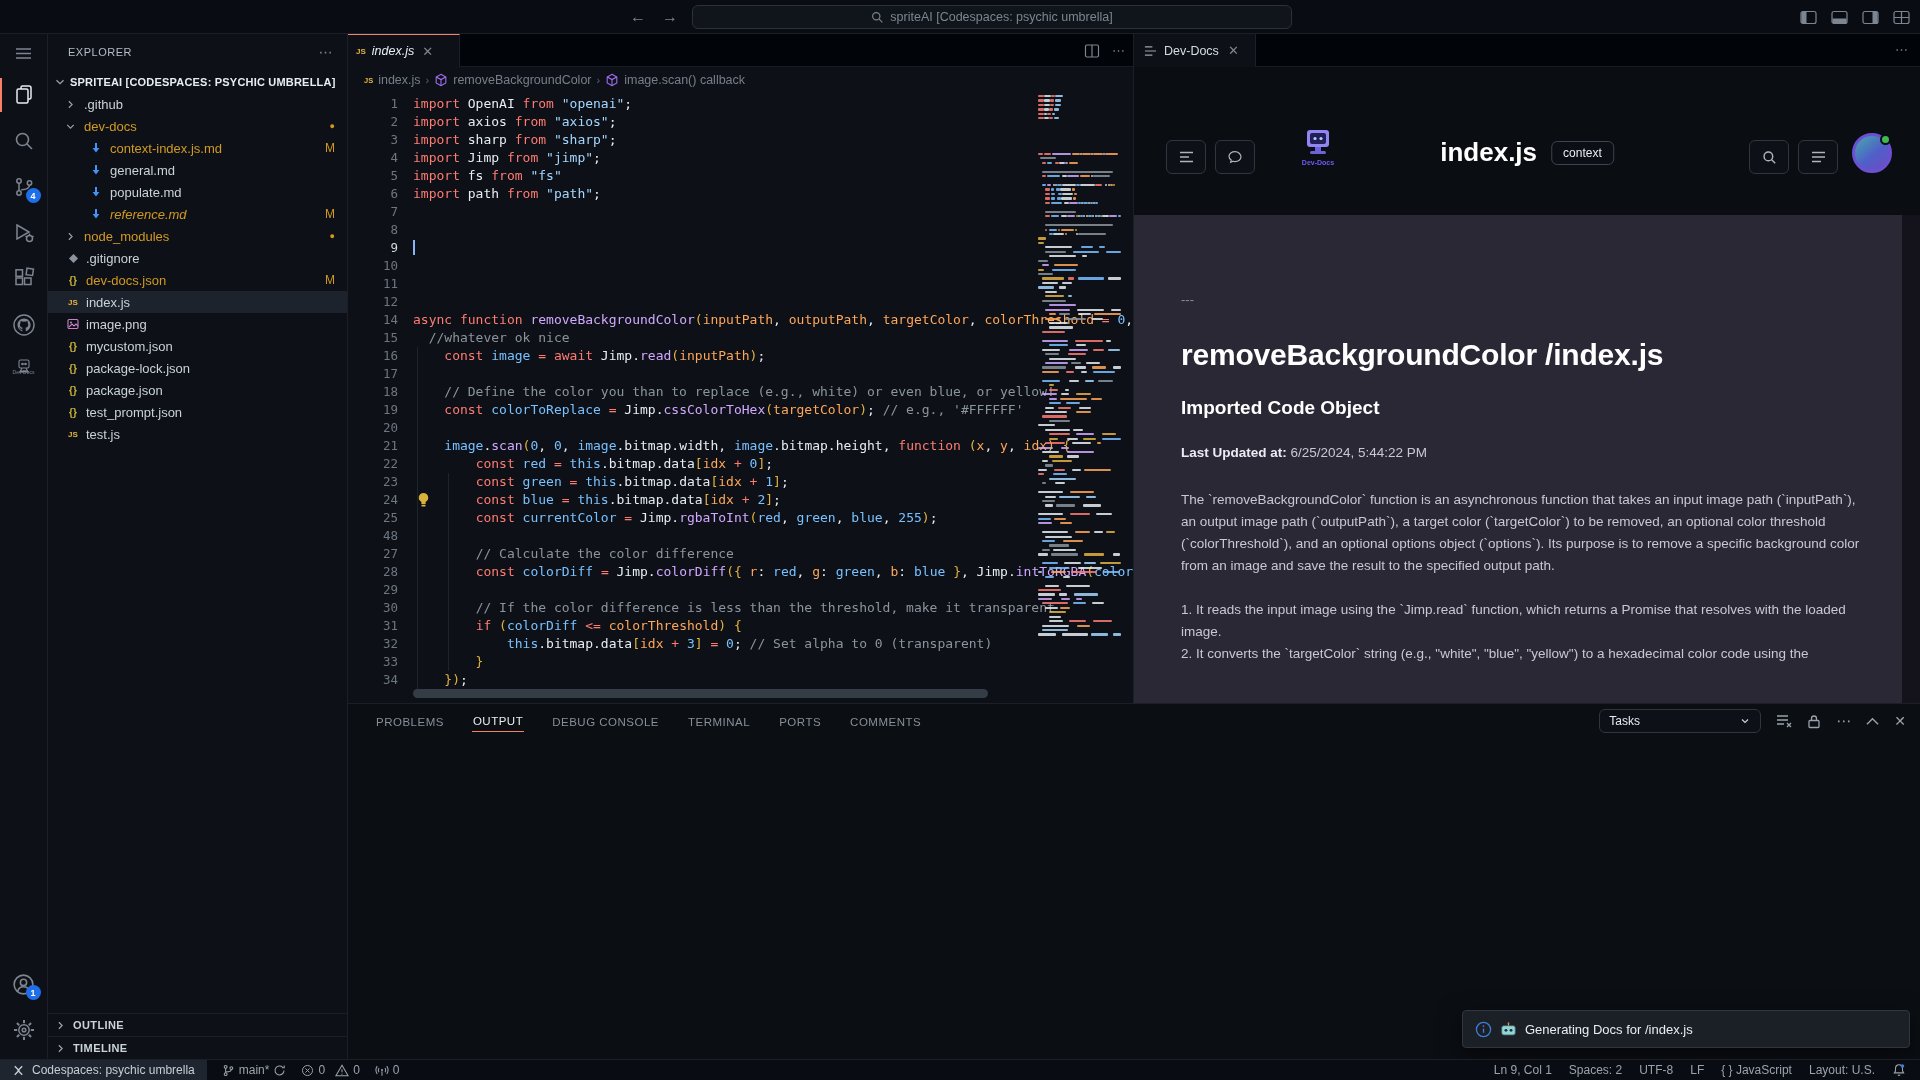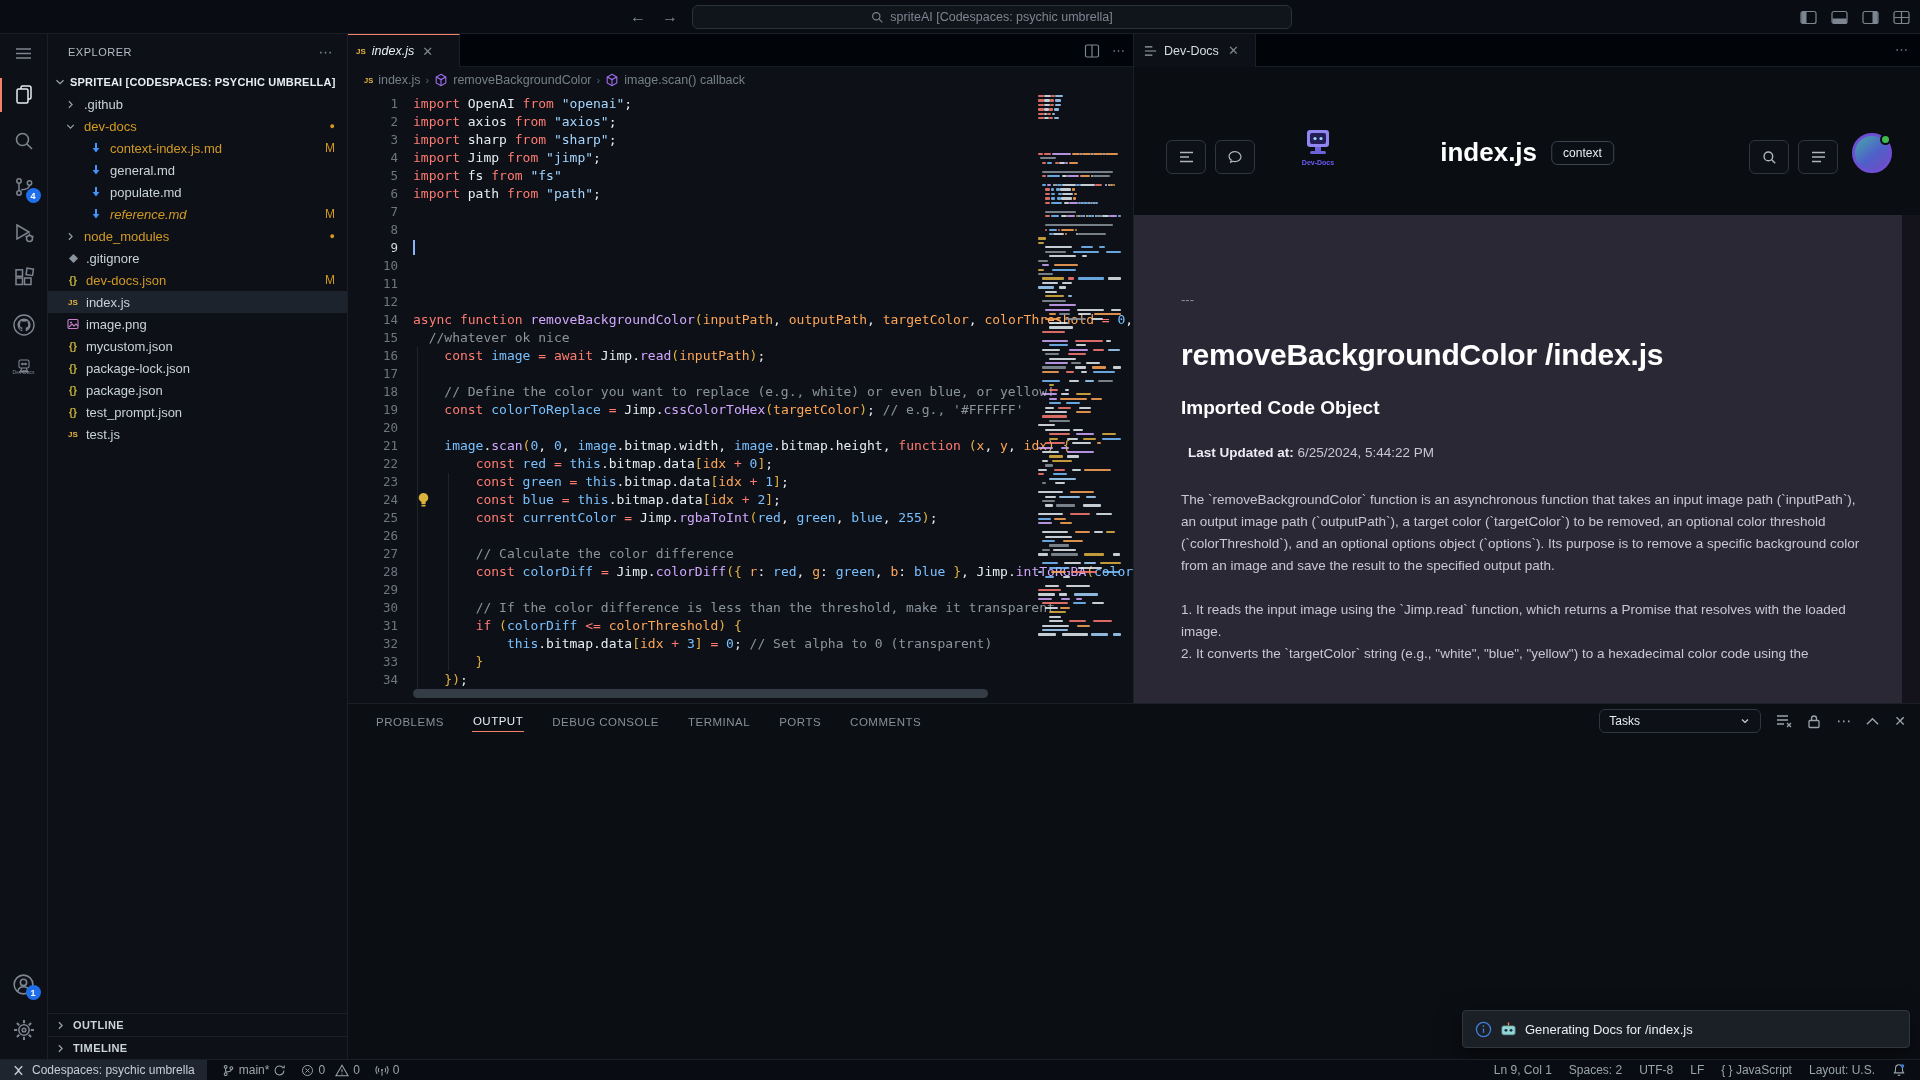--- a/index.html
+++ b/index.html
@@ -102,21 +102,21 @@
   .dd-avatar { position:absolute; top:66px; right:28px; width:40px; height:40px; border-radius:50%;
                border:3px solid #6d4fd4; background:linear-gradient(140deg,#47a3ad 5%,#4f5fc9 55%,#6a4fc4 90%); }
   .dd-avatar .dot { position:absolute; right:-2px; top:-2px; width:11px; height:11px; border-radius:50%;
                     background:#3fb950; border:2px solid #0a0d12; }
   .doc { position:absolute; top:148px; left:0; right:18px; bottom:0; background:#2b2836;
          padding:74px 34px 0 47px; color:#cac6d4; font-size:13.5px; line-height:22px; overflow:hidden;
          font-family:"Liberation Sans", sans-serif; }
   .doc .meta { color:#8f8a9c; font-size:13px; }
   .doc h1 { font-size:30px; line-height:34px; color:#fff; margin-top:27px; font-weight:bold; letter-spacing:-.2px; }
   .doc h2 { font-size:19px; color:#fff; margin-top:25px; font-weight:bold; }
-  .doc .updated { margin-top:23px;margin-left:7px; }
+  .doc .updated { margin-top:23px; }
   .doc .updated b { color:#eceaf2; }
   .doc p.p1 { margin-top:25px; }
   .doc p.p2 { margin-top:22px; }
   .doc p.li { margin-top:22px; }
   .doc-gutter { position:absolute; top:148px; right:0; bottom:0; width:18px; background:#14121b; }
 
   
   #panel { position:absolute; left:348px; right:0; top:703px; height:356px;
            background:#0b0e13; border-top:1px solid #1b2028; }
   .panel-tabs { display:flex; gap:27px; padding-left:27px; height:35px; align-items:center; }
@@ -443,29 +443,29 @@
           <div class="cl"><span class="num">7</span></div>
           <div class="cl"><span class="num">8</span></div>
           <div class="cl"><span class="num cur">9</span><span class="cursor"></span></div>
           <div class="cl"><span class="num">10</span></div>
           <div class="cl"><span class="num">11</span></div>
           <div class="cl"><span class="num">12</span></div>
           <div class="cl"><span class="num">14</span><span class="tok-k">async</span><span class="tok-w"> </span><span class="tok-k">function</span><span class="tok-w"> </span><span class="tok-f">removeBackgroundColor</span><span class="tok-b">(</span><span class="tok-p">inputPath</span><span class="tok-w">, </span><span class="tok-p">outputPath</span><span class="tok-w">, </span><span class="tok-p">targetColor</span><span class="tok-w">, </span><span class="tok-p">colorThreshold</span><span class="tok-w"> </span><span class="tok-k">=</span><span class="tok-w"> </span><span class="tok-v">0</span><span class="tok-w">, </span></div>
           <div class="cl"><span class="num">15</span><span class="tok-w">  </span><span class="tok-c">//whatever ok nice</span></div>
           <div class="cl"><span class="num">16</span><span class="tok-w">    </span><span class="tok-k">const</span><span class="tok-w"> </span><span class="tok-v">image</span><span class="tok-w"> </span><span class="tok-k">=</span><span class="tok-w"> </span><span class="tok-k">await</span><span class="tok-w"> Jimp.</span><span class="tok-f">read</span><span class="tok-b">(</span><span class="tok-p">inputPath</span><span class="tok-b">)</span><span class="tok-w">;</span></div>
           <div class="cl"><span class="num">17</span></div>
-          <div class="cl"><span class="num">18</span><span class="tok-w">    </span><span class="tok-c">// Define the color you want to replace (e.g., white) or even blue, or yellow!</span></div>
+          <div class="cl"><span class="num">18</span><span class="tok-w">    </span><span class="tok-c">// Define the color you than to replace (e.g., white) or even blue, or yellow!</span></div>
           <div class="cl"><span class="num">19</span><span class="tok-w">    </span><span class="tok-k">const</span><span class="tok-w"> </span><span class="tok-v">colorToReplace</span><span class="tok-w"> </span><span class="tok-k">=</span><span class="tok-w"> Jimp.</span><span class="tok-f">cssColorToHex</span><span class="tok-b">(</span><span class="tok-p">targetColor</span><span class="tok-b">)</span><span class="tok-w">; </span><span class="tok-c">// e.g., '#FFFFFF'</span></div>
           <div class="cl"><span class="num">20</span></div>
           <div class="cl"><span class="num">21</span><span class="tok-w">    </span><span class="tok-v">image</span><span class="tok-w">.</span><span class="tok-f">scan</span><span class="tok-b">(</span><span class="tok-v">0</span><span class="tok-w">, </span><span class="tok-v">0</span><span class="tok-w">, </span><span class="tok-v">image</span><span class="tok-w">.bitmap.width, </span><span class="tok-v">image</span><span class="tok-w">.bitmap.height, </span><span class="tok-k">function</span><span class="tok-w"> </span><span class="tok-b">(</span><span class="tok-p">x</span><span class="tok-w">, </span><span class="tok-p">y</span><span class="tok-w">, </span><span class="tok-p">idx</span><span class="tok-b">)</span><span class="tok-b"> {</span></div>
           <div class="cl"><span class="num">22</span><span class="tok-w">        </span><span class="tok-k">const</span><span class="tok-w"> </span><span class="tok-v">red</span><span class="tok-w"> </span><span class="tok-k">=</span><span class="tok-w"> </span><span class="tok-v">this</span><span class="tok-w">.bitmap.data</span><span class="tok-b">[</span><span class="tok-p">idx</span><span class="tok-w"> </span><span class="tok-k">+</span><span class="tok-w"> </span><span class="tok-v">0</span><span class="tok-b">]</span><span class="tok-w">;</span></div>
           <div class="cl"><span class="num">23</span><span class="tok-w">        </span><span class="tok-k">const</span><span class="tok-w"> </span><span class="tok-v">green</span><span class="tok-w"> </span><span class="tok-k">=</span><span class="tok-w"> </span><span class="tok-v">this</span><span class="tok-w">.bitmap.data</span><span class="tok-b">[</span><span class="tok-p">idx</span><span class="tok-w"> </span><span class="tok-k">+</span><span class="tok-w"> </span><span class="tok-v">1</span><span class="tok-b">]</span><span class="tok-w">;</span></div>
           <div class="cl"><span class="num">24</span><span class="tok-w">        </span><span class="tok-k">const</span><span class="tok-w"> </span><span class="tok-v">blue</span><span class="tok-w"> </span><span class="tok-k">=</span><span class="tok-w"> </span><span class="tok-v">this</span><span class="tok-w">.bitmap.data</span><span class="tok-b">[</span><span class="tok-p">idx</span><span class="tok-w"> </span><span class="tok-k">+</span><span class="tok-w"> </span><span class="tok-v">2</span><span class="tok-b">]</span><span class="tok-w">;</span></div>
           <div class="cl"><span class="num">25</span><span class="tok-w">        </span><span class="tok-k">const</span><span class="tok-w"> </span><span class="tok-v">currentColor</span><span class="tok-w"> </span><span class="tok-k">=</span><span class="tok-w"> Jimp.</span><span class="tok-f">rgbaToInt</span><span class="tok-b">(</span><span class="tok-v">red</span><span class="tok-w">, </span><span class="tok-v">green</span><span class="tok-w">, </span><span class="tok-v">blue</span><span class="tok-w">, </span><span class="tok-v">255</span><span class="tok-b">)</span><span class="tok-w">;</span></div>
-          <div class="cl"><span class="num">26</span></div>
+          <div class="cl"><span class="num">48</span></div>
           <div class="cl"><span class="num">27</span><span class="tok-w">        </span><span class="tok-c">// Calculate the color difference</span></div>
           <div class="cl"><span class="num">28</span><span class="tok-w">        </span><span class="tok-k">const</span><span class="tok-w"> </span><span class="tok-v">colorDiff</span><span class="tok-w"> </span><span class="tok-k">=</span><span class="tok-w"> Jimp.</span><span class="tok-f">colorDiff</span><span class="tok-b">(</span><span class="tok-b">{ </span><span class="tok-p">r</span><span class="tok-w">: </span><span class="tok-v">red</span><span class="tok-w">, </span><span class="tok-p">g</span><span class="tok-w">: </span><span class="tok-v">green</span><span class="tok-w">, </span><span class="tok-p">b</span><span class="tok-w">: </span><span class="tok-v">blue</span><span class="tok-b"> }</span><span class="tok-w">, Jimp.</span><span class="tok-f">intToRGBA</span><span class="tok-b">(</span><span class="tok-v">colorToReplace</span></div>
           <div class="cl"><span class="num">29</span></div>
           <div class="cl"><span class="num">30</span><span class="tok-w">        </span><span class="tok-c">// If the color difference is less than the threshold, make it transparent</span></div>
           <div class="cl"><span class="num">31</span><span class="tok-w">        </span><span class="tok-k">if</span><span class="tok-w"> </span><span class="tok-b">(</span><span class="tok-v">colorDiff</span><span class="tok-w"> </span><span class="tok-k">&lt;=</span><span class="tok-w"> </span><span class="tok-p">colorThreshold</span><span class="tok-b">)</span><span class="tok-b"> {</span></div>
           <div class="cl"><span class="num">32</span><span class="tok-w">            </span><span class="tok-v">this</span><span class="tok-w">.bitmap.data</span><span class="tok-b">[</span><span class="tok-p">idx</span><span class="tok-w"> </span><span class="tok-k">+</span><span class="tok-w"> </span><span class="tok-v">3</span><span class="tok-b">]</span><span class="tok-w"> </span><span class="tok-k">=</span><span class="tok-w"> </span><span class="tok-v">0</span><span class="tok-w">; </span><span class="tok-c">// Set alpha to 0 (transparent)</span></div>
           <div class="cl"><span class="num">33</span><span class="tok-b">        }</span></div>
           <div class="cl"><span class="num">34</span><span class="tok-b">    })</span><span class="tok-w">;</span></div>
         </div>
       <div id="lightbulb" style="top:399px;">

